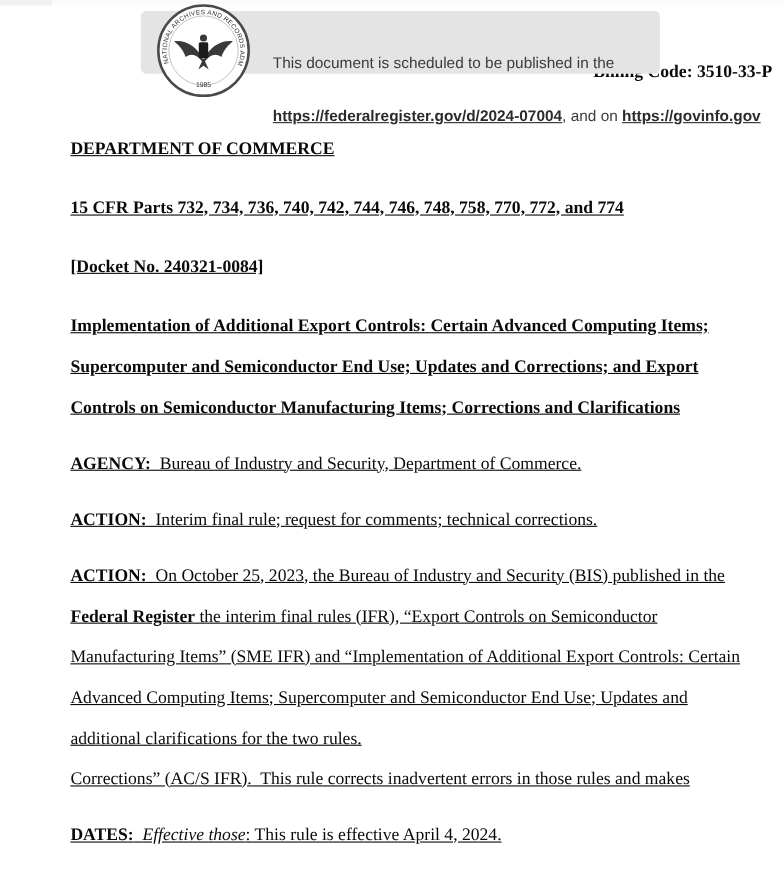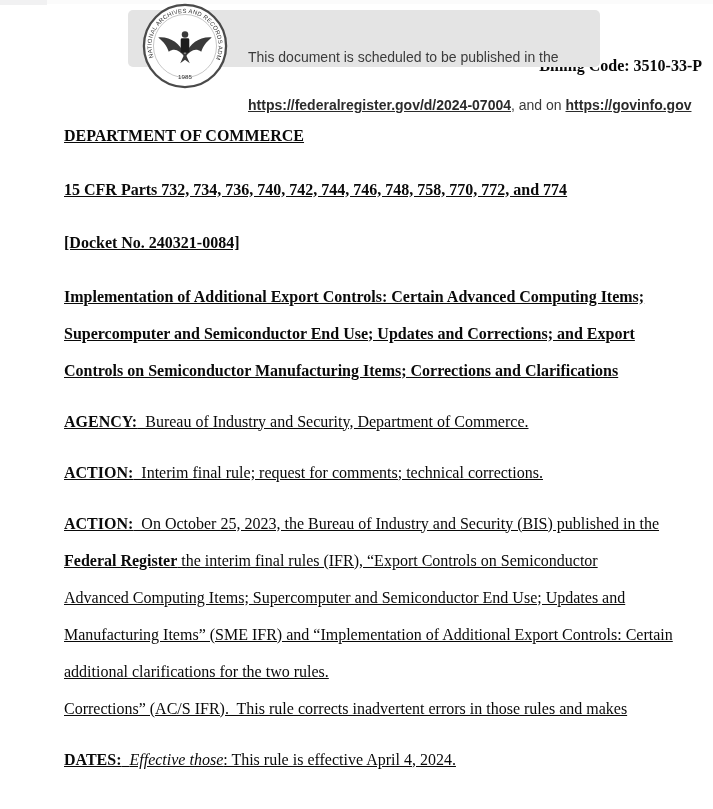--- a/index.html
+++ b/index.html
@@ -127,21 +127,21 @@
     </div>
     <div class="block para">
       <div class="line"><span class="b">AGENCY:</span><span>  Bureau of Industry and Security, Department of Commerce.</span></div>
     </div>
     <div class="block para">
       <div class="line"><span class="b">ACTION:</span><span>  Interim final rule; request for comments; technical corrections.</span></div>
     </div>
     <div class="block para">
       <div class="line"><span class="b">ACTION:</span><span>  On October 25, 2023, the Bureau of Industry and Security (BIS) published in the</span></div>
       <div class="line"><span class="b">Federal Register</span><span> the interim final rules (IFR), “Export Controls on Semiconductor</span></div>
+      <div class="line"><span>Manufacturing Items” (SME IFR) and “Implementation of Additional Export Controls: Certain</span></div>
       <div class="line"><span>Advanced Computing Items; Supercomputer and Semiconductor End Use; Updates and</span></div>
-      <div class="line"><span>Manufacturing Items” (SME IFR) and “Implementation of Additional Export Controls: Certain</span></div>
       <div class="line"><span>additional clarifications for the two rules.</span></div>
       <div class="line"><span>Corrections” (AC/S IFR).  This rule corrects inadvertent errors in those rules and makes</span></div>
     </div>
     <div class="block para">
       <div class="line"><span class="b">DATES:</span><span>  </span><span class="i">Effective those</span><span>: This rule is effective April 4, 2024.</span></div>
     </div>
   </div>
 
 </body></html>

